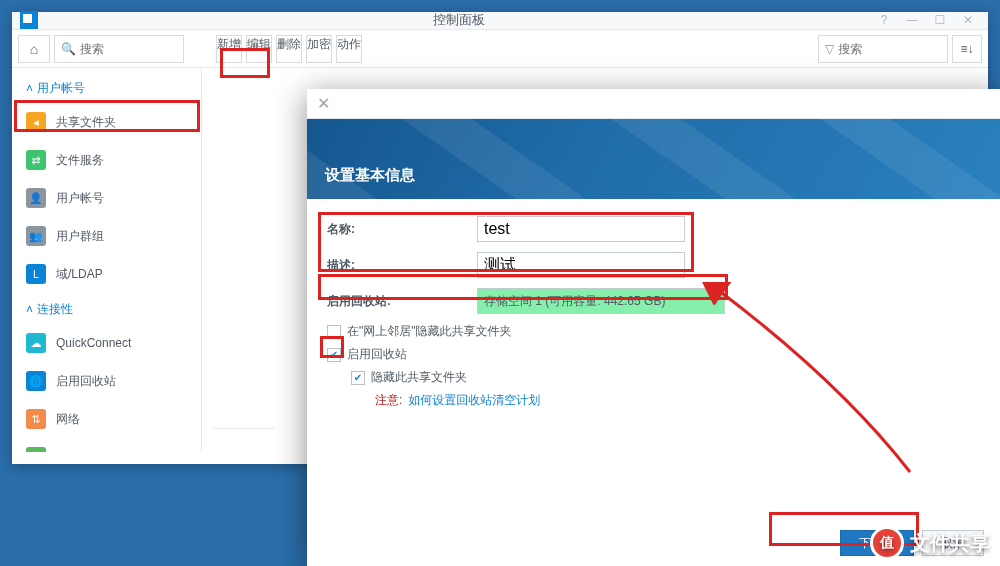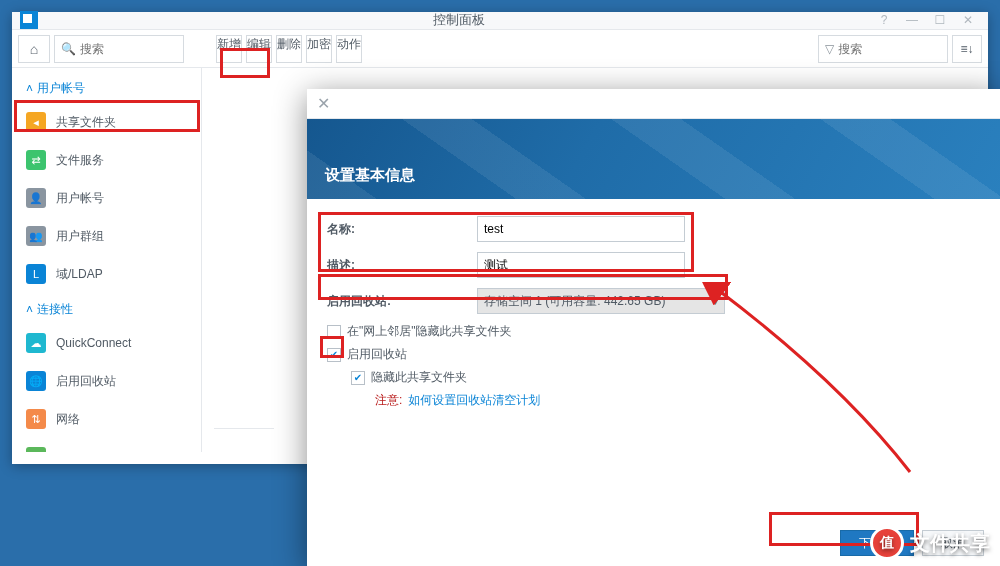--- a/index.html
+++ b/index.html
@@ -51,22 +51,22 @@
 .wz-titlebar { height: 30px; border-bottom: 1px solid #e5e8ec; display: flex; align-items: center; padding: 0 10px; font-size: 12px; color: #505a64; }
 .wz-titlebar .title-text { flex: 1; text-align: center; }
 .wz-titlebar .close { color: #9aa3ab; font-size: 16px; cursor: pointer; }
 .wz-banner { height: 80px; background: linear-gradient(120deg, #15578f 0%, #1f6ca8 40%, #2a80be 100%); position: relative; display: flex; align-items: flex-end; padding: 0 18px 14px; }
 .wz-banner .banner-title { color: #fff; font-size: 15px; font-weight: bold; }
 .wz-banner::before { content: ""; position: absolute; top: 0; left: 0; right: 0; bottom: 0; background: repeating-linear-gradient(35deg, rgba(255,255,255,.08) 0 40px, rgba(255,255,255,0) 40px 120px); }
 
 .wz-body { padding: 16px 20px; font-size: 12px; color: #505a64; }
 .form-row { display: flex; align-items: center; margin-bottom: 8px; min-height: 28px; }
 .form-row label { width: 150px; font-weight: bold; }
-.txt-input { width: 208px; height: 26px; border: 1px solid #c4ccd3; padding: 0 6px; font-size: 12px; outline: none; }
-.sel { width: 248px; height: 26px; border: 1px solid #c4ccd3; padding: 0 6px; font-size: 12px; display: flex; align-items: center; justify-content: space-between; cursor: pointer; background: #e5e5e5; }
+.txt-input { width: 208px; height: 26px; border: 1px solid #c4ccd3; padding: 0 6px; font-size: 16px; outline: none; }
+.sel { width: 248px; height: 26px; border: 1px solid #c4ccd3; padding: 0 6px; font-size: 12px; display: flex; align-items: center; justify-content: space-between; cursor: pointer; background: #86efac; }
 .sel .caret { color: #6a737b; font-size: 10px; }
 .chk-row { display: flex; align-items: center; gap: 6px; margin: 6px 0; }
 .chk-row.indent { padding-left: 24px; }
 .chk { width: 14px; height: 14px; border: 1px solid #b8c0c8; display: inline-flex; align-items: center; justify-content: center; font-size: 10px; color: #0a84d6; background: #fff; cursor: pointer; }
 .link { color: #0a84d6; cursor: pointer; }
 
 .wz-footer { position: absolute; bottom: 0; left: 0; right: 0; height: 46px; display: flex; align-items: center; justify-content: flex-end; padding: 0 16px; gap: 8px; }
 .btn { height: 26px; padding: 0 18px; border: 1px solid #c4ccd3; background: #f6f8fa; font-size: 12px; color: #505a64; cursor: pointer; }
 .btn.primary { background: #1f78c2; border-color: #186aa8; color: #fff; }
 

